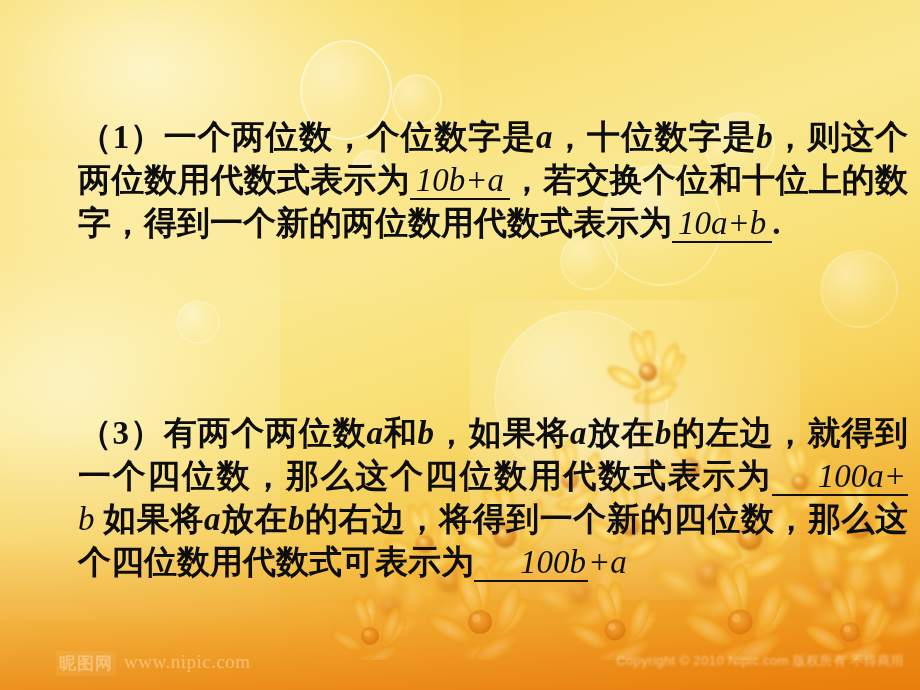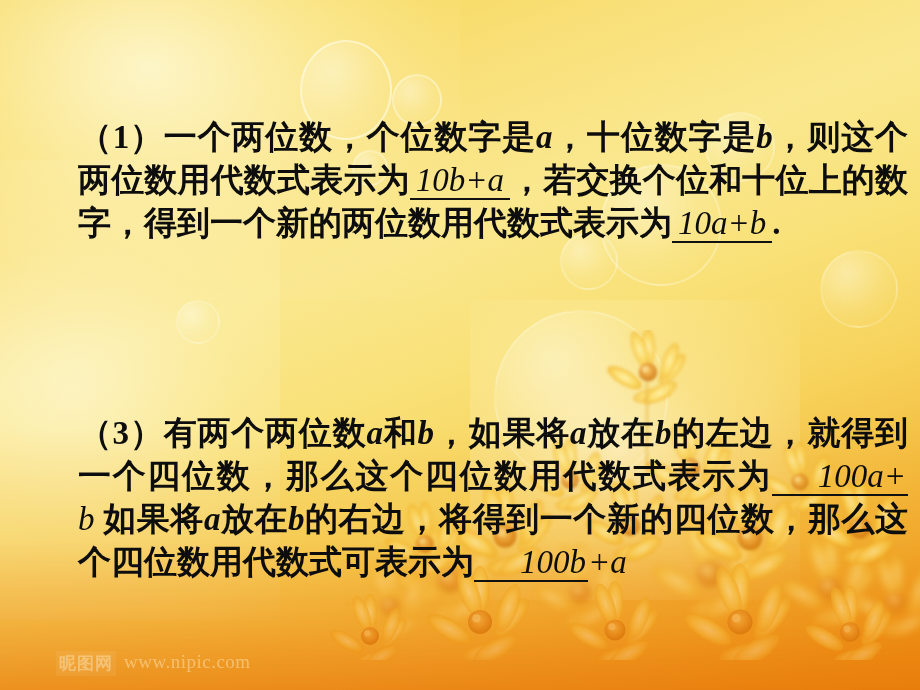--- a/index.html
+++ b/index.html
@@ -290,14 +290,15 @@
       <span class="indent"></span><span>（3）</span><span>有两个两位数</span><span class="var">a</span><span>和</span><span class="var">b</span><span>，如果将</span><span class="var">a</span><span>放在</span><span class="var">b</span><span>的左边，就得到一个四位数，那么这个四位数用代数式表示为</span><span class="ans wide">100a+</span><span class="tail-var">b</span>&nbsp;<span>如果将</span><span class="var">a</span><span>放在</span><span class="var">b</span><span>的右边，将得到一个新的四位数，那么这个四位数用代数式可表示为</span><span class="ans wide">100b</span><span class="tail-var">+a</span>
     </div>
 
   </div>
 
   <div class="wm-left">
     <span class="wm-logo">昵图网</span>
     <span class="wm-url">www.nipic.com</span>
   </div>
 
+  <div class="wm-right">Copyright © 2010 Nipic.com 版权所有 不得商用</div>
 
 </div>
 
 </body></html>

